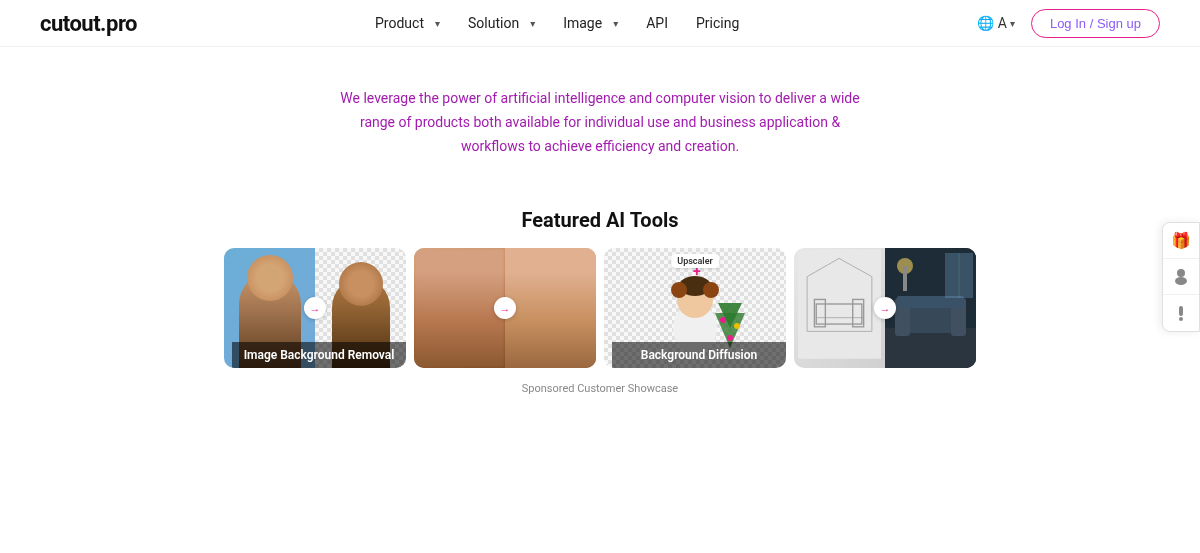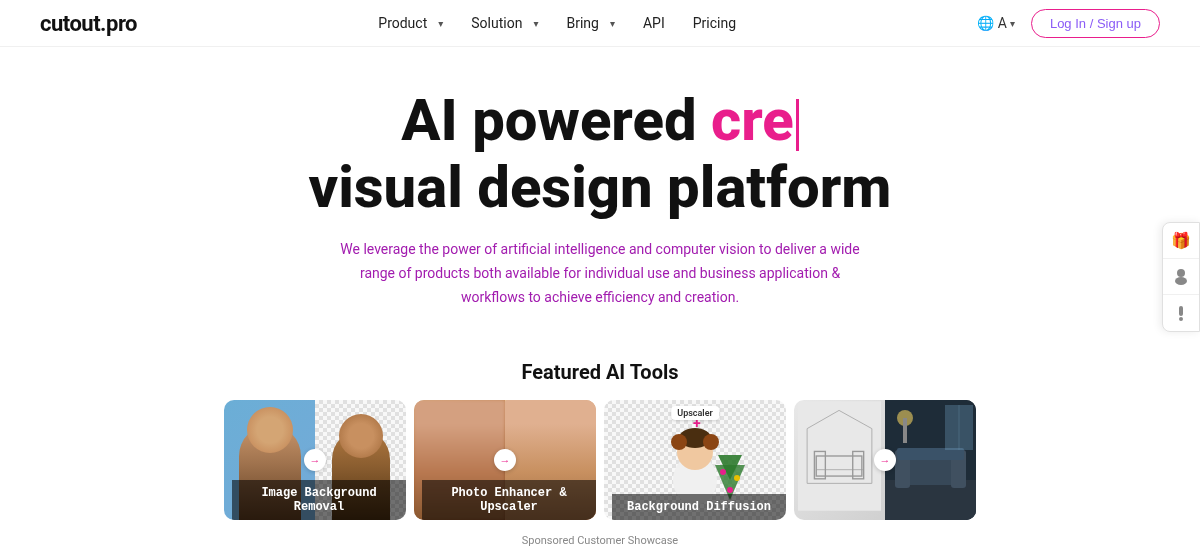--- a/index.html
+++ b/index.html
@@ -56,21 +56,21 @@
     .card {
       width: 182px; height: 120px; border-radius: 10px; overflow: hidden;
       position: relative; flex-shrink: 0; cursor: pointer;
     }
     .card-inner {
       width: 100%; height: 100%; display: flex;
     }
     .card-label {
       position: absolute; bottom: 0; left: 8px; right: 0;
       background: rgba(0,0,0,0.55); color: #fff; font-size: 12px; font-weight: 600;
-      text-align: center; padding: 6px 4px; font-family: Liberation Mono, monospace;
+      text-align: center; padding: 6px 4px;
     }
     
     .card1-left {
       width: 50%; background: linear-gradient(135deg, #6baed6 0%, #74aad8 100%);
       display: flex; align-items: flex-end; justify-content: center;
       overflow: hidden;
     }
     .card1-right {
       width: 50%; background: repeating-linear-gradient(
         45deg, #ccc 0px, #ccc 2px, #fff 2px, #fff 8px
@@ -181,21 +181,21 @@
   <nav class="nav">
     <div class="nav-item">
       <span>Product</span>
       <span class="nav-arrow">▾</span>
     </div>
     <div class="nav-item">
       <span>Solution</span>
       <span class="nav-arrow">▾</span>
     </div>
     <div class="nav-item">
-      <span>Bring</span>
+      <span>Image</span>
       <span class="nav-arrow">▾</span>
     </div>
     <div class="nav-item">
       <span>API</span>
     </div>
     <div class="nav-item">
       <span>Pricing</span>
     </div>
   </nav>
 
@@ -203,24 +203,20 @@
     <div class="lang-btn">
       <span>🌐</span>
       <span>A</span>
       <span class="nav-arrow">▾</span>
     </div>
     <button class="login-btn">Log In / Sign up</button>
   </div>
 </header>
 
 <section class="hero">
-  <h1 class="hero-title">
-    <span>AI powered </span><span class="highlight">cre</span><span class="cursor"></span><br>
-    <span>visual design platform</span>
-  </h1>
   <p class="hero-subtitle">We leverage the power of artificial intelligence and computer vision to deliver a wide range of products both available for individual use and business application &amp; workflows to achieve efficiency and creation.</p>
 </section>
 
 <section class="featured-section">
   <h2 class="featured-title">Featured AI Tools</h2>
 
   <div class="cards-row">
 
     <div class="card">
       <div class="card-inner">
@@ -238,21 +234,20 @@
     <div class="card">
       <div class="card-inner">
         <div class="card2-left">
           <div class="face-blurry"></div>
         </div>
         <div class="card2-right">
           <div class="face-sharp"></div>
         </div>
       </div>
       <div class="arrow-divider"></div>
-      <div class="card-label">Photo Enhancer &amp; Upscaler</div>
     </div>
 
     <div class="card card3 checker">
       <div class="christmas-badge">Upscaler</div>
 
       <svg width="120" height="100" viewBox="0 0 120 100">
 
         <ellipse cx="60" cy="70" rx="22" ry="25" fill="#f0f0f0"></ellipse>
 
         <circle cx="60" cy="42" r="18" fill="#f0c8a0"></circle>

